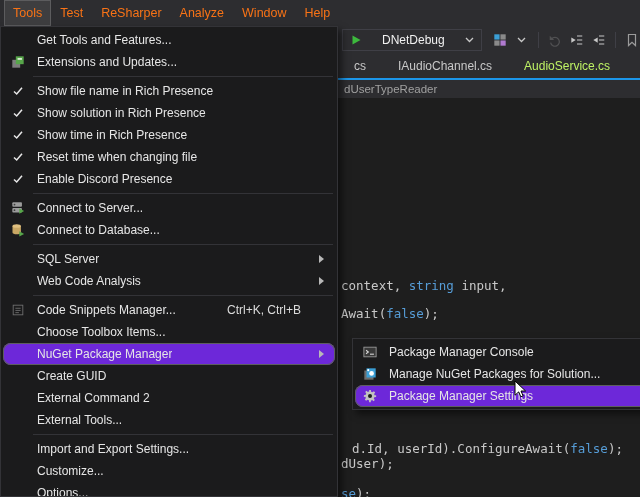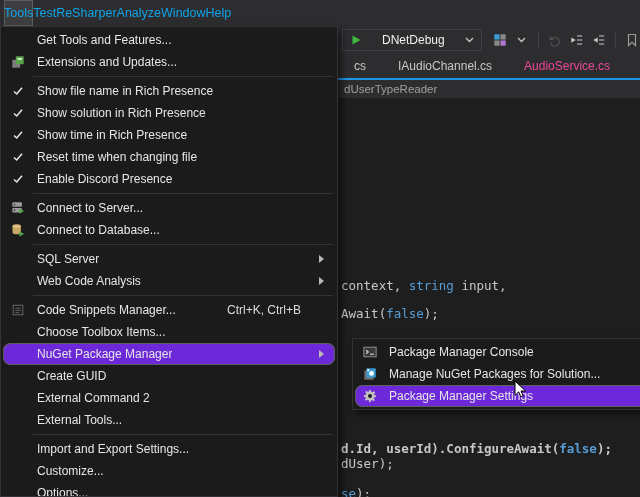--- a/index.html
+++ b/index.html
@@ -13,21 +13,21 @@
   }
   svg { display:block; }
 
   
   .menubar {
     position:absolute; top:0; left:0; right:0; height:26px;
     background:#2d2d30; display:flex; align-items:stretch;
     padding-left:4px; z-index:15;
   }
   .mb-item {
-    color:#0ea5e9; font-size:12.5px; padding:0 0;
+    color:#f97316; font-size:12.5px; padding:0 9px;
     display:flex; align-items:center; cursor:default;
   }
   .mb-item.active { background:#3e3e40; box-shadow:inset 0 0 0 1px #5c5c5e; }
 
   
   .toolbar {
     position:absolute; top:26px; left:0; right:0; height:28px;
     background:#2d2d30; display:flex; align-items:center;
     padding-left:342px; z-index:2;
   }
@@ -42,21 +42,21 @@
   .tb-btn:last-child { margin-left:auto; }
   .tb-sep { width:1px; height:16px; background:#3f3f46; margin:0 4px; flex:none; }
 
   
   .tabbar {
     position:absolute; top:54px; left:0; right:0; height:26px;
     background:#2d2d30; display:flex; align-items:stretch;
     padding-left:338px; border-bottom:2px solid #1c97ea; z-index:2;
   }
   .tab { color:#c8c8c8; font-size:12px; padding:0 16px; display:flex; align-items:center; }
-  .tab.active { color:#ec4899; }
+  .tab.active { color:#bef264; }
 
   
   .navbar {
     position:absolute; top:80px; left:0; right:0; height:18px;
     background:#2d2d30; display:flex; align-items:center;
     padding-left:344px; font-size:11.5px; color:#a0a0a0; z-index:2;
   }
 
   
   .editor { position:absolute; top:98px; left:0; right:0; bottom:0; background:#1e1e1e; z-index:1; }
@@ -170,21 +170,21 @@
   </div>
 
 <div class="navbar">
   <span>dUserTypeReader</span>
 </div>
 
 <div class="editor"></div>
 <div id="code-layer">
     <div class="code-line" style="top: 278px; left: 341px;"><span class="tok-plain">context, </span><span class="tok-keyword">string</span><span class="tok-plain"> input,</span></div>
     <div class="code-line" style="top: 306px; left: 341px;"><span class="tok-plain">Await(</span><span class="tok-keyword">false</span><span class="tok-plain">);</span></div>
-    <div class="code-line" style="top: 441px; left: 341px; font-weight: bold;"><span class="tok-plain">d.Id, userId).ConfigureAwait(</span><span class="tok-keyword">false</span><span class="tok-plain">);</span></div>
+    <div class="code-line" style="top: 441px; left: 352px;"><span class="tok-plain">d.Id, userId).ConfigureAwait(</span><span class="tok-keyword">false</span><span class="tok-plain">);</span></div>
     <div class="code-line" style="top: 456px; left: 341px;"><span class="tok-plain">dUser);</span></div>
     <div class="code-line" style="top: 486px; left: 341px;"><span class="tok-keyword">se</span><span class="tok-plain">);</span></div>
   </div>
 
 <div class="menu" id="tools-menu">
     <div class="menu-item">
       <span class="gutter"></span>
       <span class="mlabel">Get Tools and Features...</span>
     </div>
     <div class="menu-item">

